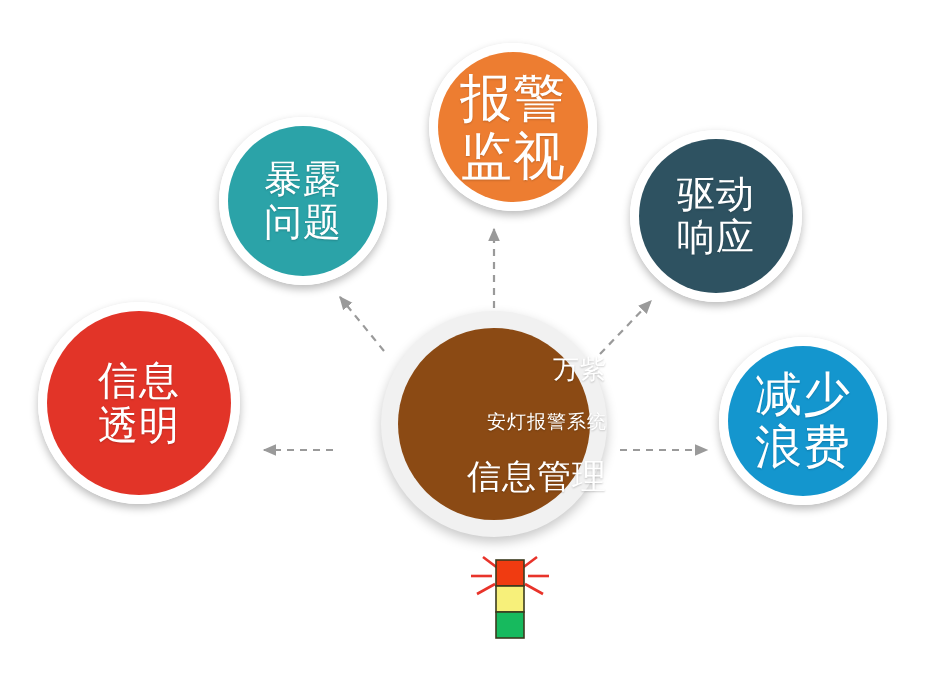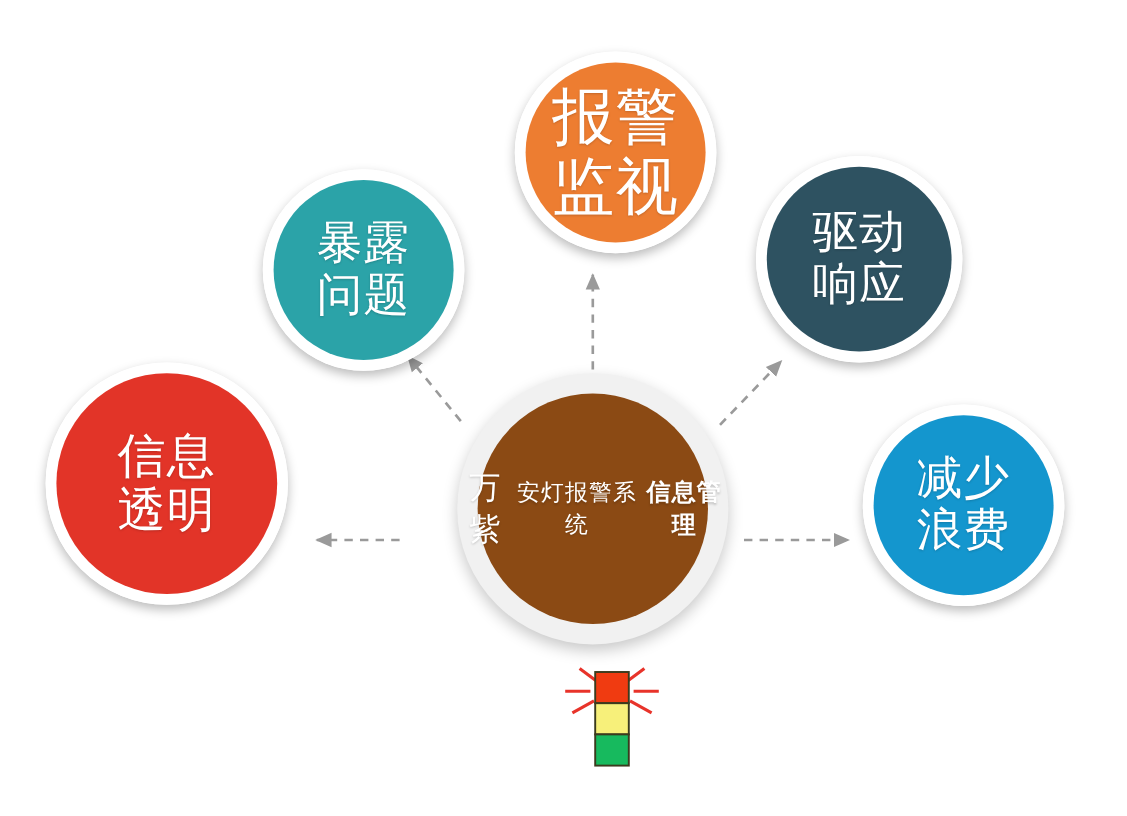--- a/index.html
+++ b/index.html
@@ -52,22 +52,22 @@
     text-shadow:0 1px 2px rgba(0,0,0,0.18);
     white-space:pre-line;
     font-weight:400;
   }
 
   
   #hub{
     position:absolute;
     z-index:3;
     border-radius:50%;
-    display:flex;
-    align-items:center;justify-content:center;
+    display:flex;flex-direction:column;
+    align-items:flex-end;justify-content:center;
     color:#fff;
   }
   #hub .hub-ring{
     position:absolute;left:0;top:0;right:0;bottom:0;
     border-radius:50%;
     background:#f1f1f1;
     box-shadow:0 5px 12px rgba(0,0,0,0.22);
     z-index:-2;
   }
   #hub .hub-fill{
@@ -106,31 +106,31 @@
     <line x1="333" y1="450" x2="264" y2="450" stroke="#9A9A9A" stroke-width="2.2" stroke-dasharray="7 6" marker-end="url(#arrowhead)"></line>
 
     <line x1="620" y1="450" x2="707" y2="450" stroke="#9A9A9A" stroke-width="2.2" stroke-dasharray="7 6" marker-end="url(#arrowhead)"></line>
   </svg>
 
   <div id="hub" style="left: 381px; top: 311px; width: 226px; height: 226px;">
     <div class="hub-ring" style="background: rgb(241, 241, 241);"></div>
     <div class="hub-fill" style="background: rgb(139, 74, 20);"></div>
     <div class="hub-line" style="font-size: 26px; margin: 11px 0px;">万紫</div>
     <div class="hub-line" style="font-size: 19px; margin: 11px 0px;">安灯报警系统</div>
-    <div class="hub-line" style="font-size: 20px; margin: 24px 0px; font-weight: bold;">信息管理</div>
+    <div class="hub-line" style="font-size: 34px; margin: 8px 0px;">信息管理</div>
   </div>
 
   <div class="node" style="left: 429px; top: 43px; width: 168px; height: 168px;">
     <div class="ring"></div>
     <div class="fill" style="background: rgb(237, 125, 49);"></div>
     <div class="label" style="font-size: 52px;">报警
 监视</div>
   </div>
 
-  <div class="node" style="left: 219px; top: 141px; width: 168px; height: 168px; font-family: Liberation Serif, serif;">
+  <div class="node" style="left: 219px; top: 117px; width: 168px; height: 168px; font-family: Liberation Serif, serif;">
     <div class="ring"></div>
     <div class="fill" style="background: rgb(43, 163, 168);"></div>
     <div class="label" style="font-size: 38px;">暴露
 问题</div>
   </div>
 
   <div class="node" style="left: 38px; top: 302px; width: 202px; height: 202px;">
     <div class="ring"></div>
     <div class="fill" style="background: rgb(226, 52, 40);"></div>
     <div class="label" style="font-size: 40px;">信息
@@ -140,21 +140,21 @@
   <div class="node" style="left: 630px; top: 130px; width: 172px; height: 172px;">
     <div class="ring"></div>
     <div class="fill" style="background: rgb(46, 82, 97);"></div>
     <div class="label" style="font-size: 38px;">驱动
 响应</div>
   </div>
 
   <div class="node" style="left: 719px; top: 337px; width: 168px; height: 168px;">
     <div class="ring"></div>
     <div class="fill" style="background: rgb(20, 150, 206);"></div>
-    <div class="label" style="font-size: 38px;">减少
+    <div class="label" style="font-size: 47px;">减少
 浪费</div>
   </div>
 
   <svg id="andon" width="110" height="110" viewBox="0 0 110 110" style="left: 455px; top: 549px;">
     <g>
       <line x1="28" y1="8" x2="44" y2="20" stroke="#E8332A" stroke-width="2.6"></line>
       <line x1="16" y1="27" x2="37" y2="27" stroke="#E8332A" stroke-width="2.6"></line>
       <line x1="22" y1="45" x2="40" y2="35" stroke="#E8332A" stroke-width="2.6"></line>
       <line x1="82" y1="8" x2="66" y2="20" stroke="#E8332A" stroke-width="2.6"></line>
       <line x1="94" y1="27" x2="73" y2="27" stroke="#E8332A" stroke-width="2.6"></line>

